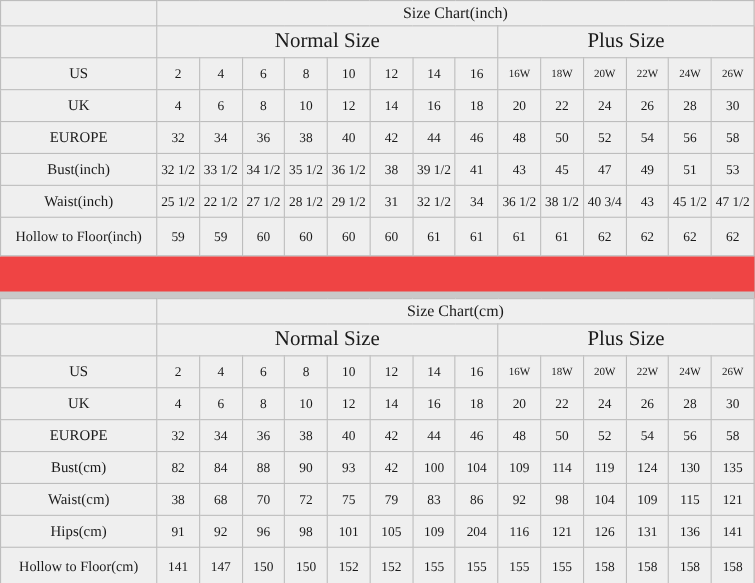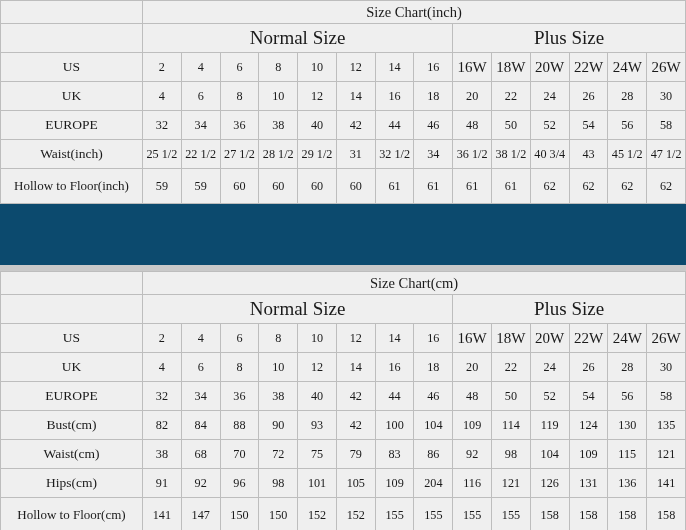--- a/index.html
+++ b/index.html
@@ -17,21 +17,21 @@
     width: 686px;
     height: 530px;
     box-sizing: border-box;
     display: flex;
     flex-direction: column;
     justify-content: space-between;
     background: #c9c9c9;
   }
   .chart {
     width: 686px;
-    background: #0c4a6e;
+    background: #ef4444;
     box-sizing: border-box;
   }
   .chart-top {
     height: 265px;
   }
   .chart-bottom {
     height: 259px;
     margin-top: 6px;
   }
   table {
@@ -74,21 +74,21 @@
     width: 45.3px;
     font-size: 12.2px;
   }
   .hollow-row td {
     height: 34px;
   }
   .hollow-label {
     font-size: 13px;
   }
   .plus-label {
-    font-size: 15px;
+    font-size: 10px;
     margin-left: 10px;
   }
 </style>
 </head>
 <body>
 
 <div class="page">
 
   <div class="chart chart-top">
     <table>
@@ -149,20 +149,37 @@
         <td class="dcell">40</td>
         <td class="dcell">42</td>
         <td class="dcell">44</td>
         <td class="dcell">46</td>
         <td class="dcell">48</td>
         <td class="dcell">50</td>
         <td class="dcell">52</td>
         <td class="dcell">54</td>
         <td class="dcell">56</td>
         <td class="dcell">58</td>
+      </tr>
+      <tr>
+        <td class="rowlabel">Bust(inch)</td>
+        <td class="dcell">32 1/2</td>
+        <td class="dcell">33 1/2</td>
+        <td class="dcell">34 1/2</td>
+        <td class="dcell">35 1/2</td>
+        <td class="dcell">36 1/2</td>
+        <td class="dcell">38</td>
+        <td class="dcell">39 1/2</td>
+        <td class="dcell">41</td>
+        <td class="dcell">43</td>
+        <td class="dcell">45</td>
+        <td class="dcell">47</td>
+        <td class="dcell">49</td>
+        <td class="dcell">51</td>
+        <td class="dcell">53</td>
       </tr>
       <tr>
         <td class="rowlabel">Waist(inch)</td>
         <td class="dcell">25 1/2</td>
         <td class="dcell">22 1/2</td>
         <td class="dcell">27 1/2</td>
         <td class="dcell">28 1/2</td>
         <td class="dcell">29 1/2</td>
         <td class="dcell">31</td>
         <td class="dcell">32 1/2</td>

